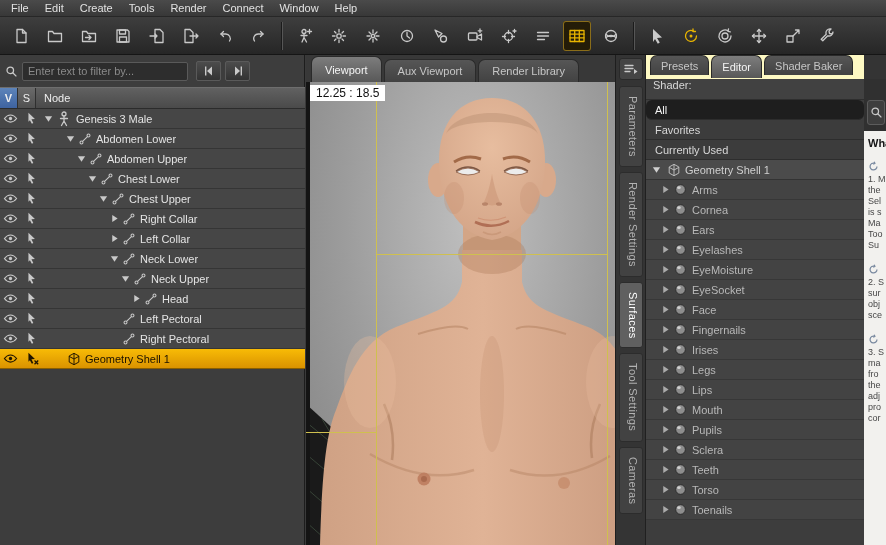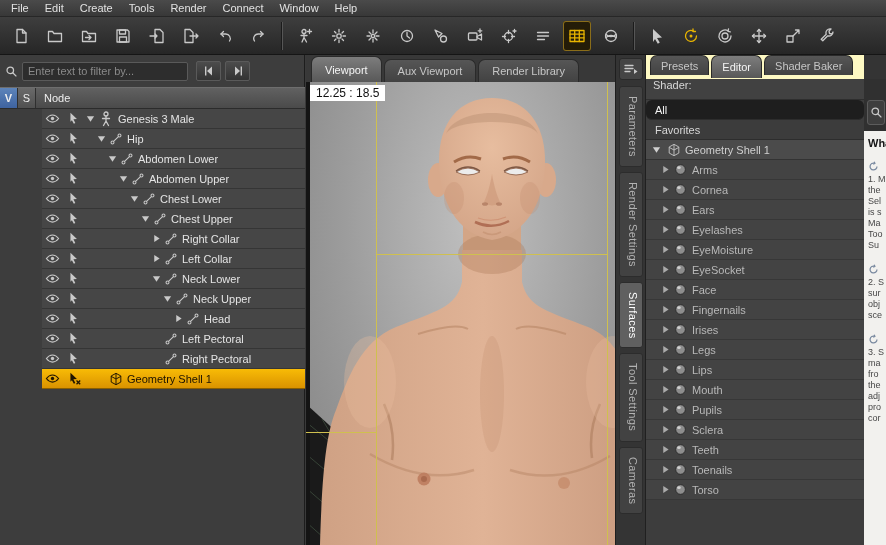--- a/index.html
+++ b/index.html
@@ -22,21 +22,21 @@
   .filter-bar{position:absolute;left:0;top:0;width:255px;height:32px;display:flex;align-items:center;padding:0 5px;}
   .filter-mag{display:flex;flex:none;}
   .filter-input{flex:1;height:19px;background:#2d2d2d;border:1px solid #5a5a5a;border-radius:2px;color:#ddd;font-size:11px;padding:0 5px;margin:0 4px;outline:none;}
   .filter-input::placeholder{color:#8a8a8a;}
   .nav-btn{width:25px;height:20px;background:linear-gradient(#4c4c4c,#333);border:1px solid #5a5a5a;border-radius:2px;display:flex;align-items:center;justify-content:center;margin-left:4px;flex:none;}
   .tree-header{position:absolute;left:0;top:32px;width:305px;height:22px;background:linear-gradient(#616161,#4a4a4a);border-top:1px solid #6e6e6e;border-bottom:1px solid #2b2b2b;display:flex;align-items:stretch;font-size:11px;color:#eee;}
   .hdr-v{width:18px;background:linear-gradient(#5d84ba,#3e63a0);display:flex;align-items:center;justify-content:center;border-right:1px solid #2f2f2f;font-weight:bold;}
   .hdr-s{width:18px;background:linear-gradient(#6a6a6a,#505050);display:flex;align-items:center;justify-content:center;border-right:1px solid #2f2f2f;}
   .hdr-node{flex:1;display:flex;align-items:center;padding-left:8px;}
   .tree{position:absolute;left:0;top:54px;width:305px;}
-  .tree-row{height:20px;border-bottom:1px solid #353535;background:#464646;display:flex;align-items:center;font-size:11px;color:#e4e4e4;margin-left:42px;}
+  .tree-row{height:20px;border-bottom:1px solid #353535;background:#464646;display:flex;align-items:center;font-size:11px;color:#e4e4e4;}
   .tree-row.selected{background:linear-gradient(#f8bb06,#da9300);color:#1c1200;border-bottom-color:#8a5f00;}
   .cell-eye{width:21px;display:flex;justify-content:center;align-items:center;flex:none;}
   .cell-sel{width:23px;display:flex;justify-content:center;align-items:center;flex:none;}
   .indent{flex:none;height:1px;}
   .twist{width:11px;display:flex;align-items:center;flex:none;}
   .node-icon{display:flex;align-items:center;margin:0 4px 0 1px;flex:none;}
   .tree-label{white-space:nowrap;}
 
   
   .vp-tabs{position:absolute;left:306px;top:55px;width:309px;height:27px;background:#383838;display:flex;align-items:flex-end;padding-left:5px;}
@@ -342,47 +342,20 @@
               <path d="M1 2.5h8L5 8.5z"></path>
             </svg>
           </div>
           <div class="node-icon">
             <svg width="16" height="16" viewBox="0 0 16 16" fill="none" stroke="#c9c9c9" stroke-width="1.3" stroke-linecap="round" stroke-linejoin="round">
               <circle cx="8" cy="3" r="2"></circle>
               <path d="M8 5v5M4.5 7.5h7M8 10l-2.5 4.5M8 10l2.5 4.5"></path>
             </svg>
           </div>
           <div class="tree-label">Genesis 3 Male</div>
-        </div>
-        <div class="tree-row">
-          <div class="cell-eye">
-            <svg width="15" height="15" viewBox="0 0 16 16" fill="none" stroke="#c9c9c9" stroke-width="1.2">
-              <path d="M1.5 8s2.8-3.8 6.5-3.8S14.5 8 14.5 8 11.7 11.8 8 11.8 1.5 8 1.5 8z"></path>
-              <circle cx="8" cy="8" r="1.8" fill="#c9c9c9" stroke="none"></circle>
-            </svg>
-          </div>
-          <div class="cell-sel">
-            <svg width="13" height="13" viewBox="0 0 16 16" fill="#c9c9c9">
-              <path d="M3 1l8 7.5-4.3.4L9 13.5l-1.8 1L4.8 10 3 12z"></path>
-            </svg>
-          </div>
-          <div class="indent" style="width: 11px;"></div>
-          <div class="twist">
-            <svg width="9" height="9" viewBox="0 0 10 10" fill="#c9c9c9">
-              <path d="M1 2.5h8L5 8.5z"></path>
-            </svg>
-          </div>
-          <div class="node-icon">
-            <svg width="14" height="14" viewBox="0 0 16 16" fill="none" stroke="#c9c9c9" stroke-width="1.2">
-              <circle cx="4" cy="12" r="1.7"></circle>
-              <circle cx="12" cy="4" r="1.7"></circle>
-              <path d="M5.2 10.8l5.6-5.6"></path>
-            </svg>
-          </div>
-          <div class="tree-label">Hip</div>
         </div>
         <div class="tree-row">
           <div class="cell-eye">
             <svg width="15" height="15" viewBox="0 0 16 16" fill="none" stroke="#c9c9c9" stroke-width="1.2">
               <path d="M1.5 8s2.8-3.8 6.5-3.8S14.5 8 14.5 8 11.7 11.8 8 11.8 1.5 8 1.5 8z"></path>
               <circle cx="8" cy="8" r="1.8" fill="#c9c9c9" stroke="none"></circle>
             </svg>
           </div>
           <div class="cell-sel">
             <svg width="13" height="13" viewBox="0 0 16 16" fill="#c9c9c9">
@@ -783,20 +756,21 @@
         <div class="tab">Presets</div>
         <div class="tab active">Editor</div>
         <div class="tab">Shader Baker</div>
       </div>
     <div class="shader-row">
         <span>Shader:</span>
       </div>
     <div>
         <div class="opt-row selected">All</div>
         <div class="opt-row">Favorites</div>
+        <div class="opt-row">Currently Used</div>
       </div>
     <div class="shell-row">
         <div class="twist">
           <svg width="9" height="9" viewBox="0 0 10 10" fill="#d0d0d0">
             <path d="M1 2.5h8L5 8.5z"></path>
           </svg>
         </div>
         <div class="node-icon">
           <svg width="14" height="14" viewBox="0 0 16 16" fill="none" stroke="#c0c0c0" stroke-width="1.1">
             <path d="M8 1.5l5.5 3v7l-5.5 3-5.5-3v-7z"></path>
@@ -1021,35 +995,35 @@
             <svg width="9" height="9" viewBox="0 0 10 10" fill="#aaaaaa">
               <path d="M2.5 1l6 4-6 4z"></path>
             </svg>
           </div>
           <div class="ball-ic">
             <svg width="13" height="13" viewBox="0 0 14 14">
               <circle cx="7" cy="7" r="5.2" fill="#8d8d8d" stroke="#2a2a2a" stroke-width="1"></circle>
               <ellipse cx="5.3" cy="5" rx="2" ry="1.4" fill="#cfcfcf"></ellipse>
             </svg>
           </div>
+          <div class="surf-label">Torso</div>
+        </div>
+        <div class="surf-row">
+          <div class="twist">
+            <svg width="9" height="9" viewBox="0 0 10 10" fill="#aaaaaa">
+              <path d="M2.5 1l6 4-6 4z"></path>
+            </svg>
+          </div>
+          <div class="ball-ic">
+            <svg width="13" height="13" viewBox="0 0 14 14">
+              <circle cx="7" cy="7" r="5.2" fill="#8d8d8d" stroke="#2a2a2a" stroke-width="1"></circle>
+              <ellipse cx="5.3" cy="5" rx="2" ry="1.4" fill="#cfcfcf"></ellipse>
+            </svg>
+          </div>
           <div class="surf-label">Toenails</div>
-        </div>
-        <div class="surf-row">
-          <div class="twist">
-            <svg width="9" height="9" viewBox="0 0 10 10" fill="#aaaaaa">
-              <path d="M2.5 1l6 4-6 4z"></path>
-            </svg>
-          </div>
-          <div class="ball-ic">
-            <svg width="13" height="13" viewBox="0 0 14 14">
-              <circle cx="7" cy="7" r="5.2" fill="#8d8d8d" stroke="#2a2a2a" stroke-width="1"></circle>
-              <ellipse cx="5.3" cy="5" rx="2" ry="1.4" fill="#cfcfcf"></ellipse>
-            </svg>
-          </div>
-          <div class="surf-label">Torso</div>
         </div>
       </div>
   </div>
 
   <div class="help-strip">
     <div class="help-tabbg"></div>
     <div class="help-search">
         <span style="display:flex">
           <svg width="13" height="13" viewBox="0 0 16 16" fill="none" stroke="#c9c9c9" stroke-width="1.6">
             <circle cx="6.5" cy="6.5" r="4"></circle>

